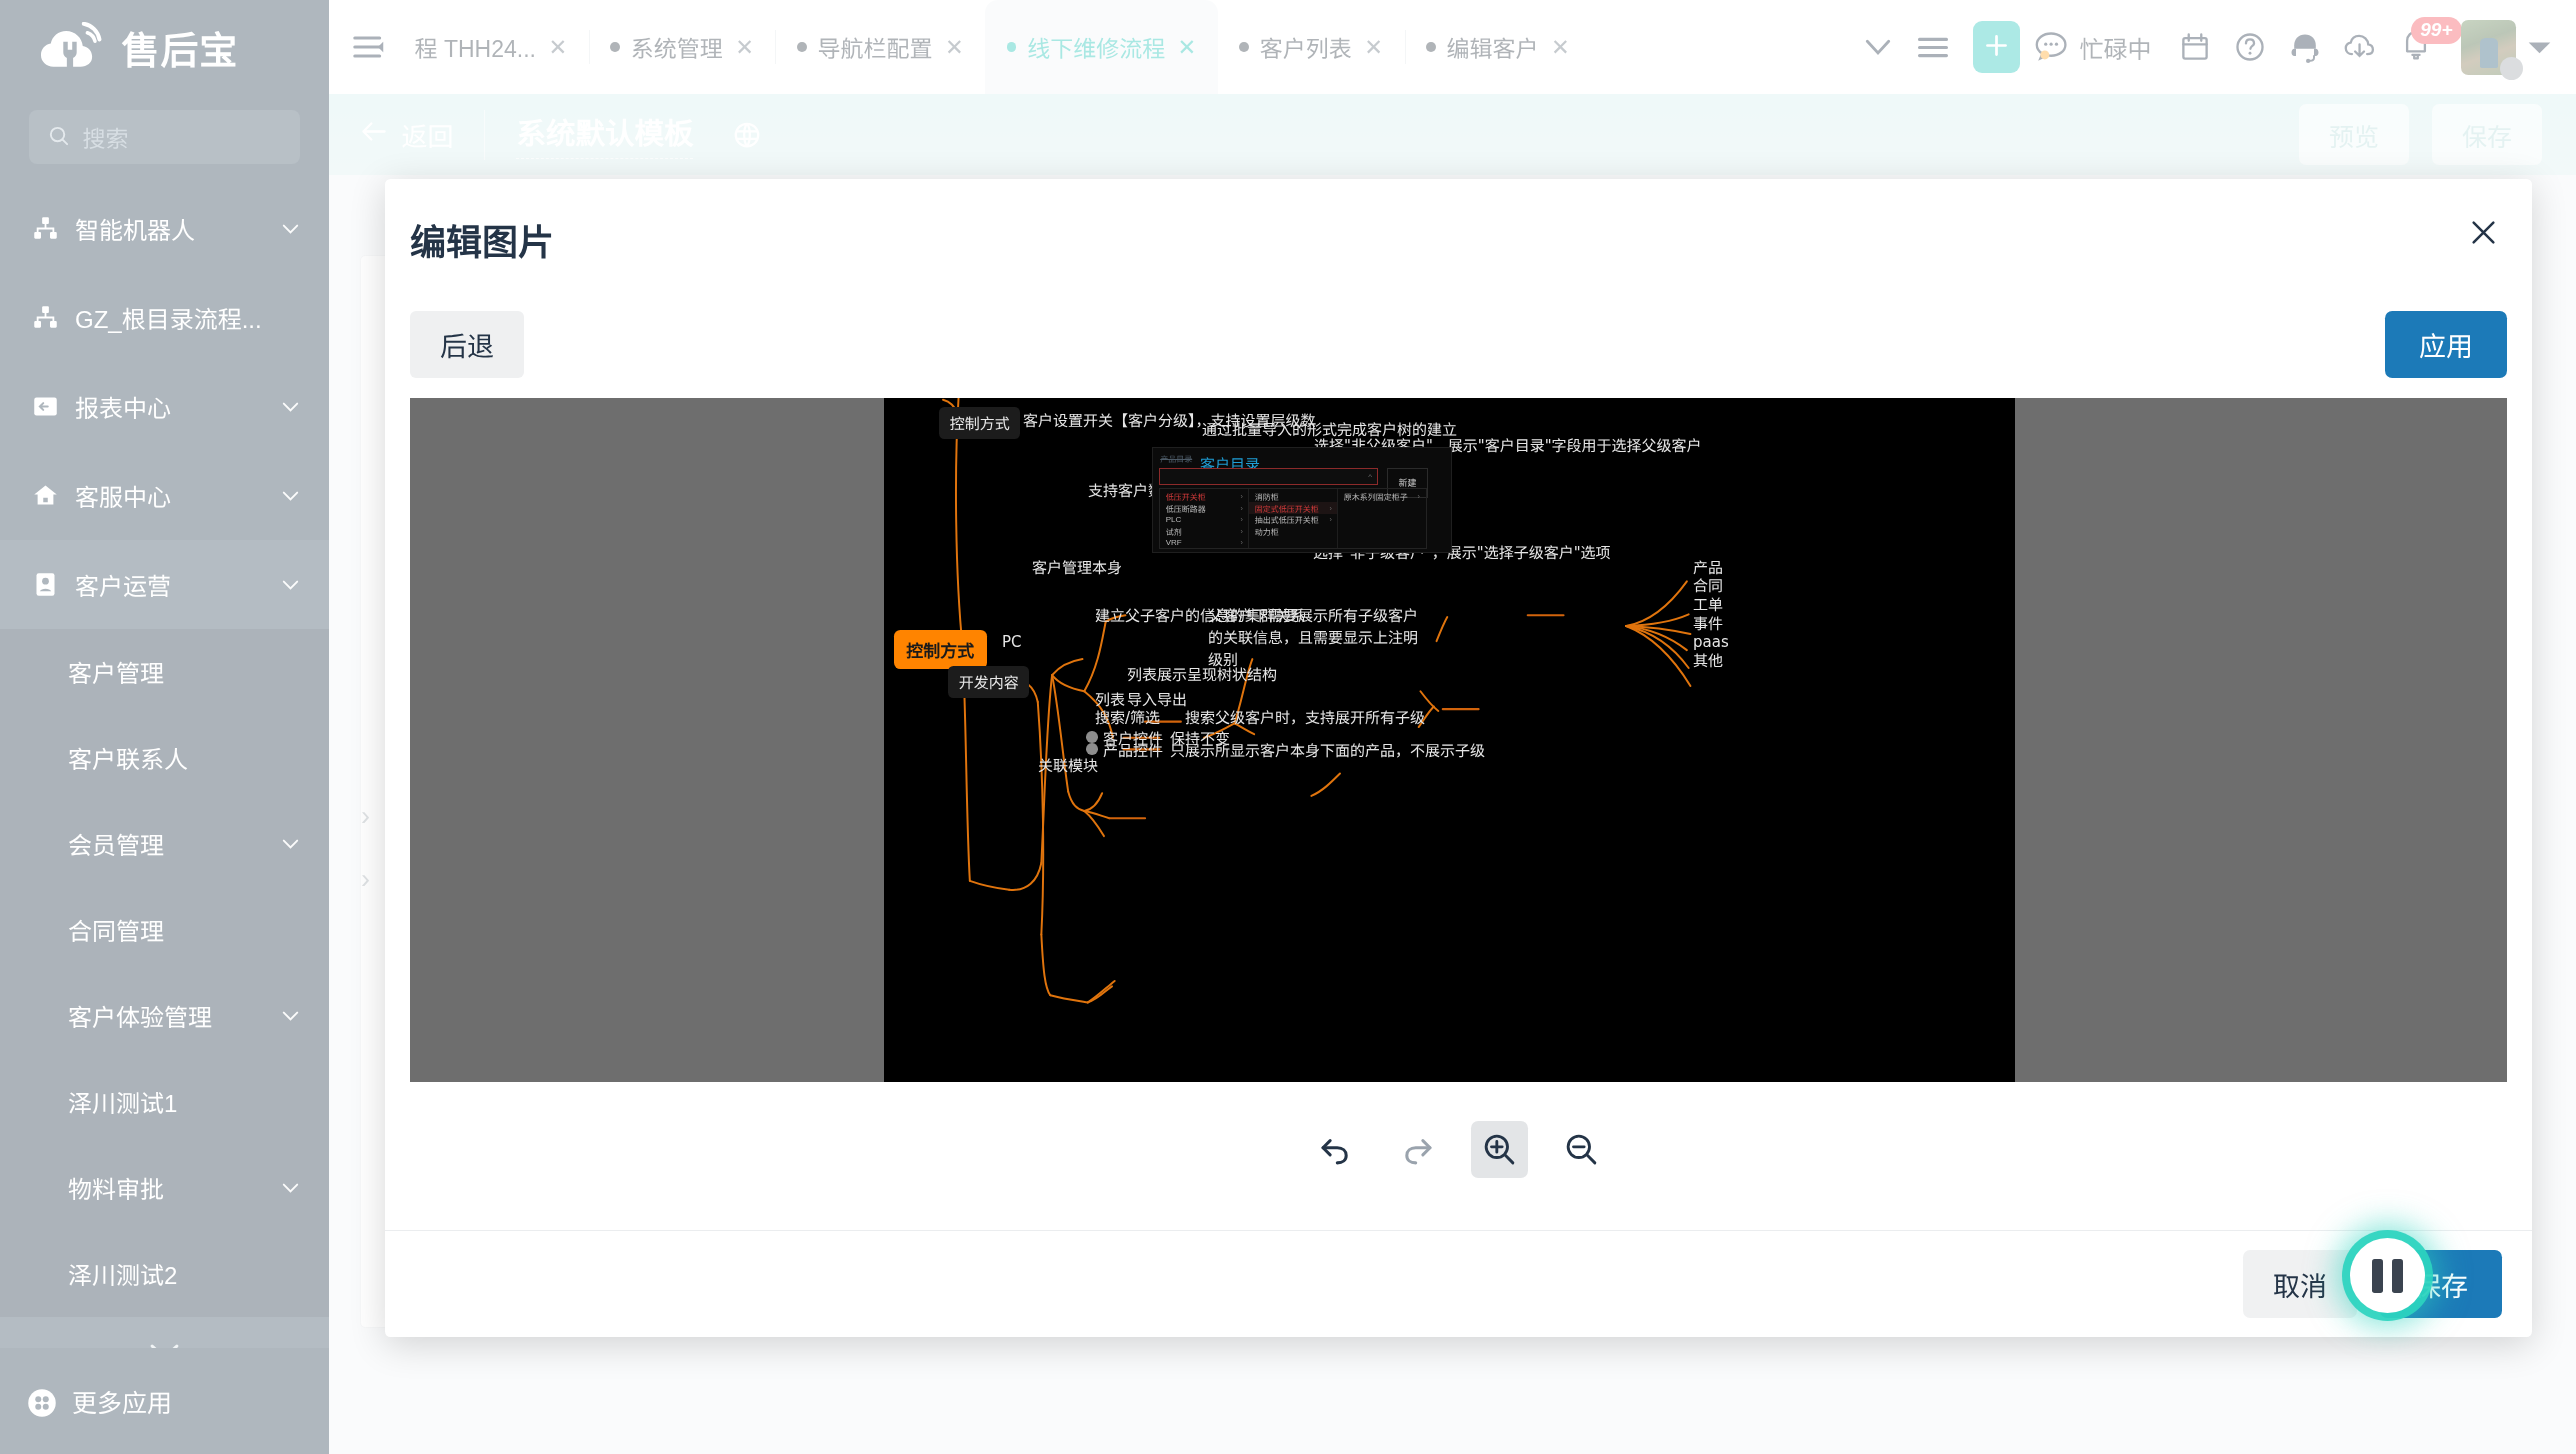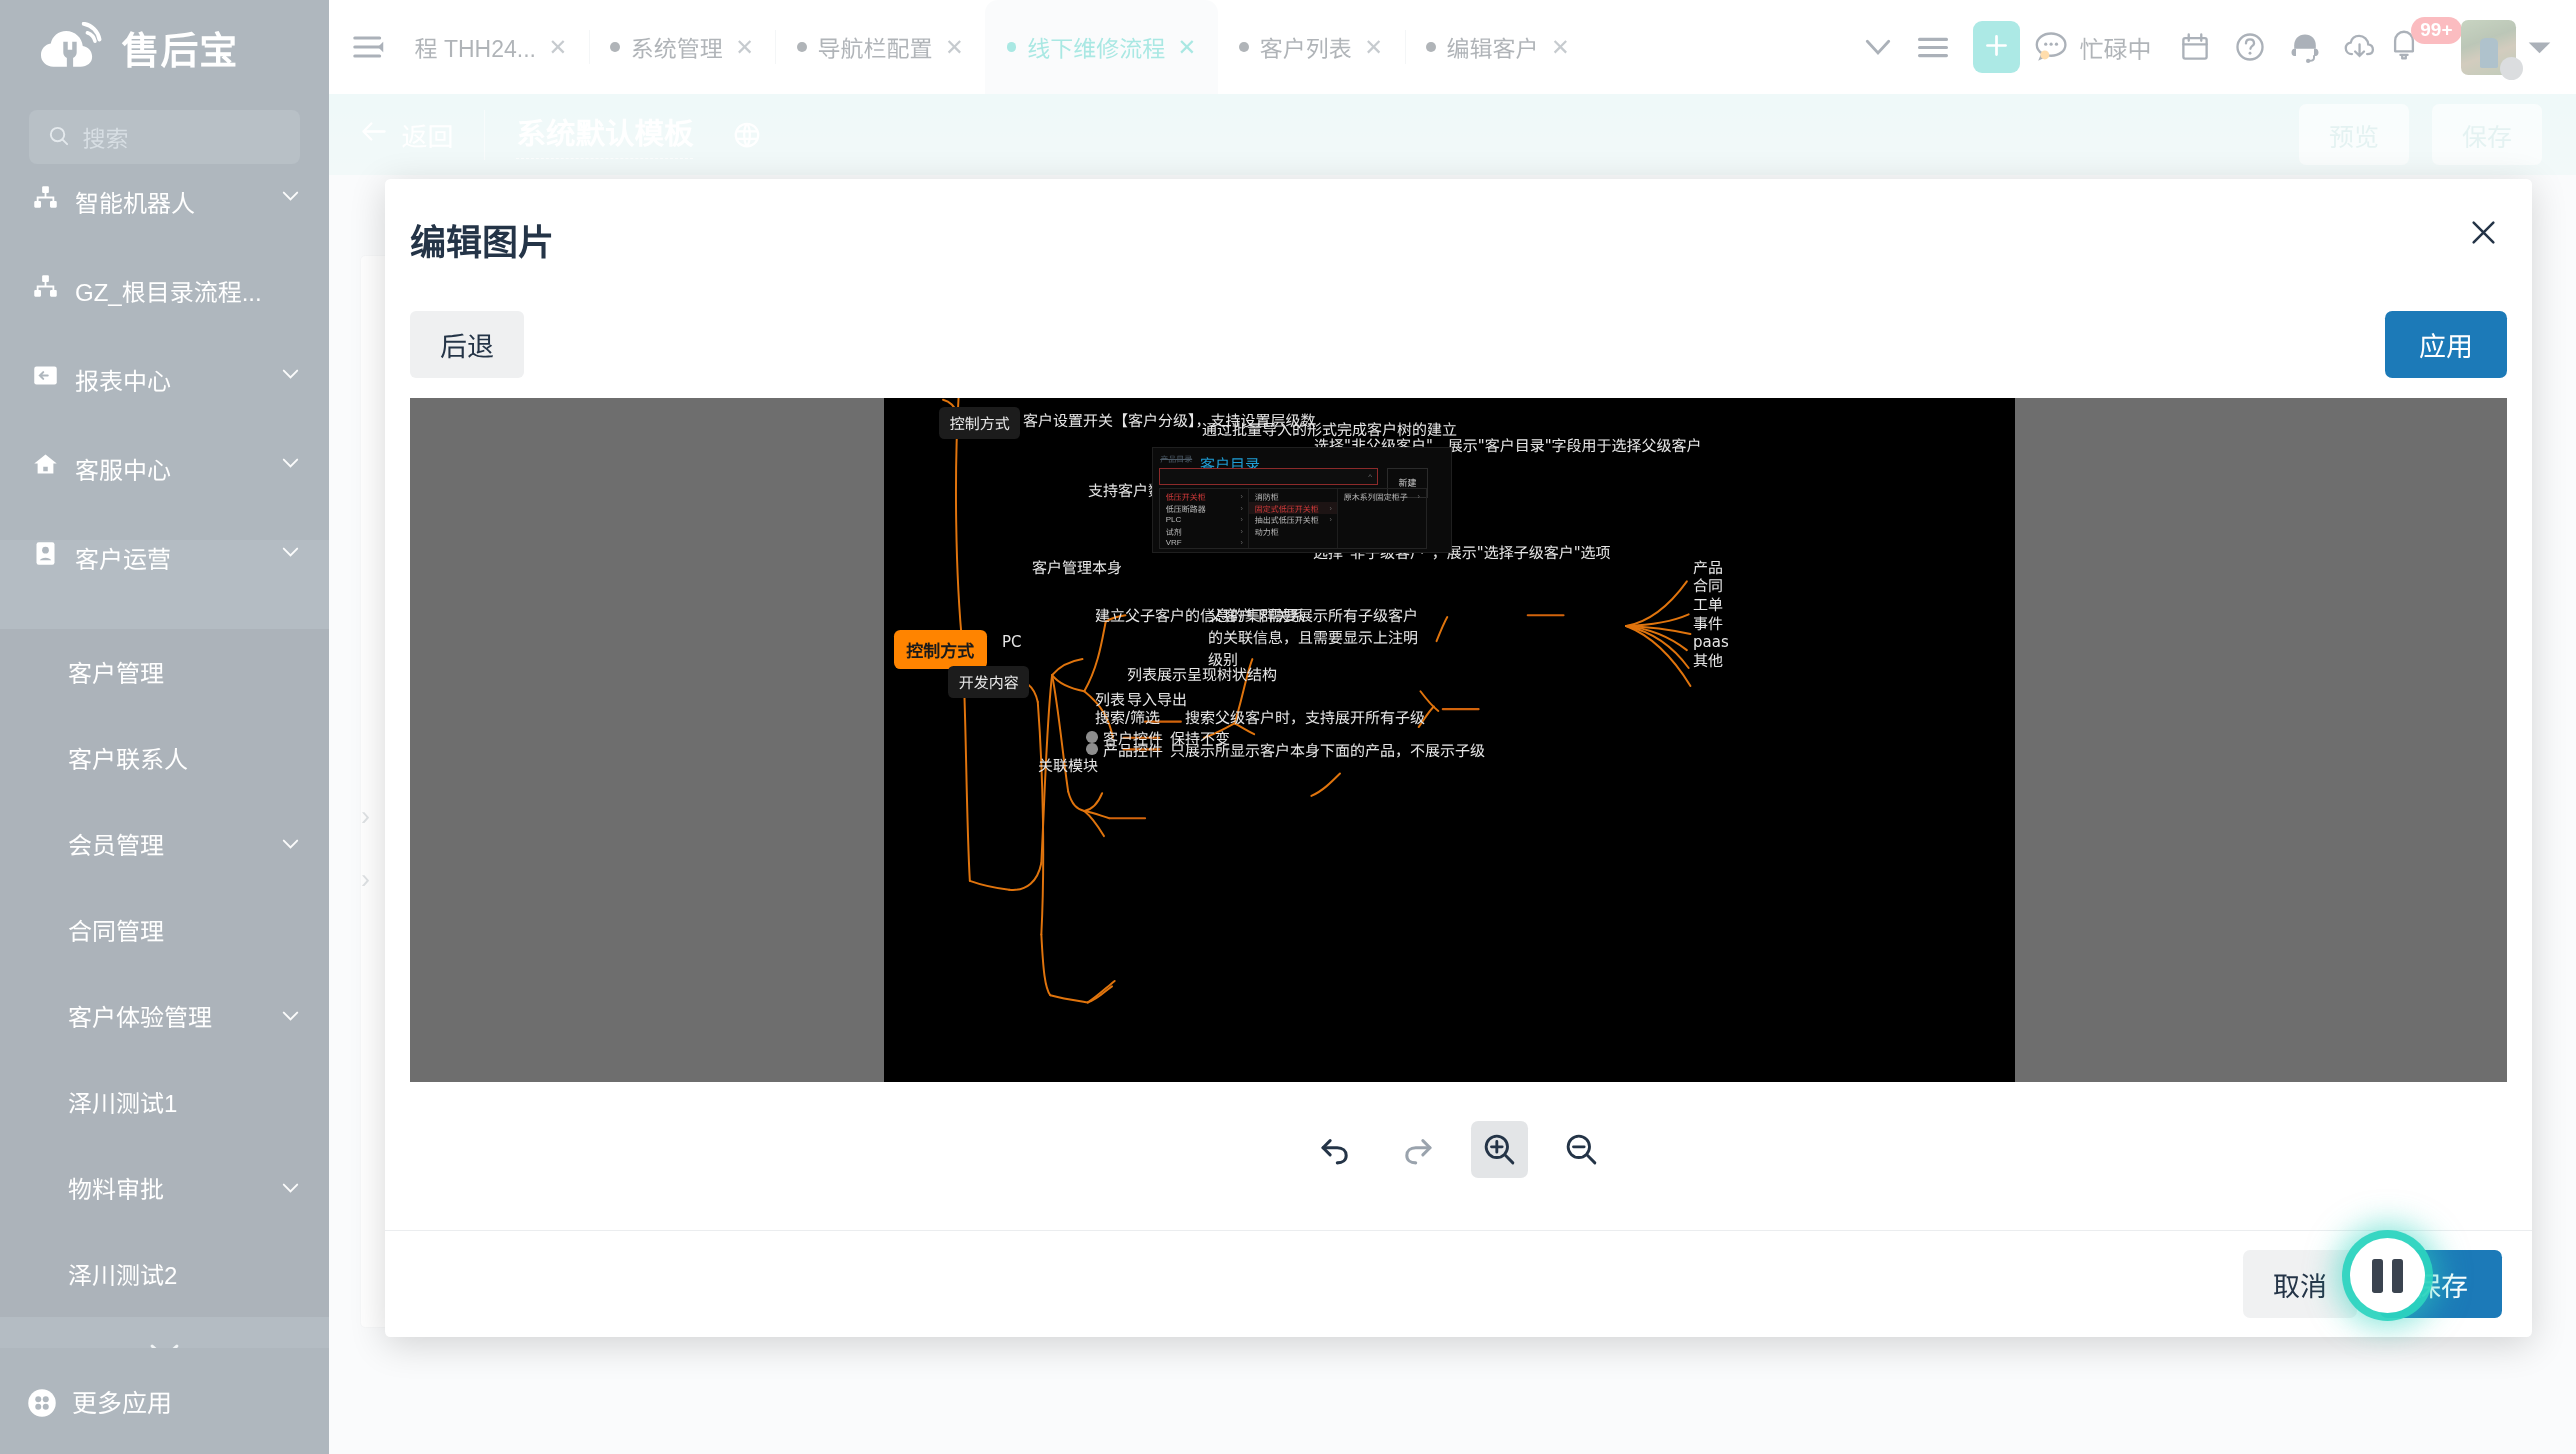--- a/index.html
+++ b/index.html
@@ -29,21 +29,21 @@
     color: #ffffff; font-size: 38px; font-weight: 700; letter-spacing: 0.9px;
   }
   .search-wrap { padding: 16px 29px 9px 29px; }
   .search-box {
     height: 54px; background: #44596a; border-radius: 8px;
     display: flex; align-items: center; gap: 12.5px; padding: 0 18px;
   }
   .search-ph { color: #97a9b6; font-size: 23px; }
   .nav-scroll { flex: 1; overflow: hidden; padding-top: 10.7px; }
   .nav-item {
-    height: 89px; display: flex; align-items: flex-start;
+    height: 89px; display: flex; align-items: center;
     padding: 0 27px 0 32px; gap: 16px; cursor: pointer;
     color: #ffffff; font-size: 24px;
   }
   .nav-item .nav-label { flex: 1; white-space: nowrap; overflow: hidden; text-overflow: ellipsis; }
   .nav-item.active { background: #3a5061; }
   .nav-sub-wrap { background: #27394a; }
   .nav-sub {
     height: 86px; display: flex; align-items: center;
     padding: 0 27px 0 68px; gap: 10.7px; cursor: pointer;
     color: #ffffff; font-size: 24px;
@@ -87,21 +87,21 @@
   .tab.active .tab-close { color:#1fc2b5; }
   .topbar-right { margin-left: auto; display: flex; align-items: center; gap: 0; }
   .tb-btn { width: 55px; height: 55px; display:flex; align-items:center; justify-content:center; cursor:pointer; flex:none; }
   .plus-btn {
     width: 47px; height: 52px; background: #25c6bb; border-radius: 9px;
     display:flex; align-items:center; justify-content:center; cursor:pointer;
     margin: 0 12.5px; flex:none;
   }
   .status-chip { display:flex; align-items:center; gap: 9px; cursor:pointer; margin-right: 16px; }
   .status-text { font-size: 24px; color: #303b45; white-space: nowrap; }
-  .bell-wrap { position: relative; width: 57px; height:57px; display:flex; align-items:center; cursor:pointer; }
+  .bell-wrap { position: relative; width: 57px; height:57px; display:flex; align-items:center; justify-content:center; cursor:pointer;font-style:italic; }
   .badge {
     position:absolute; top: -1.8px; left: 23px;
     background: #f5505a; color:#fff; font-size: 19px; font-weight:700;
     border-radius: 16px; padding: 2.7px 9.8px; line-height:1.15;
   }
   .avatar-wrap { position: relative; width: 55px; height: 55px; margin: 0 9px 0 16px; cursor: pointer; }
   .avatar {
     width: 55px; height: 55px; border-radius: 7.2px; overflow: hidden; position: relative;
     background: linear-gradient(160deg,#6f8f5e 0%,#4e6b43 38%,#8b7a55 60%,#5a7a4b 100%);
   }

